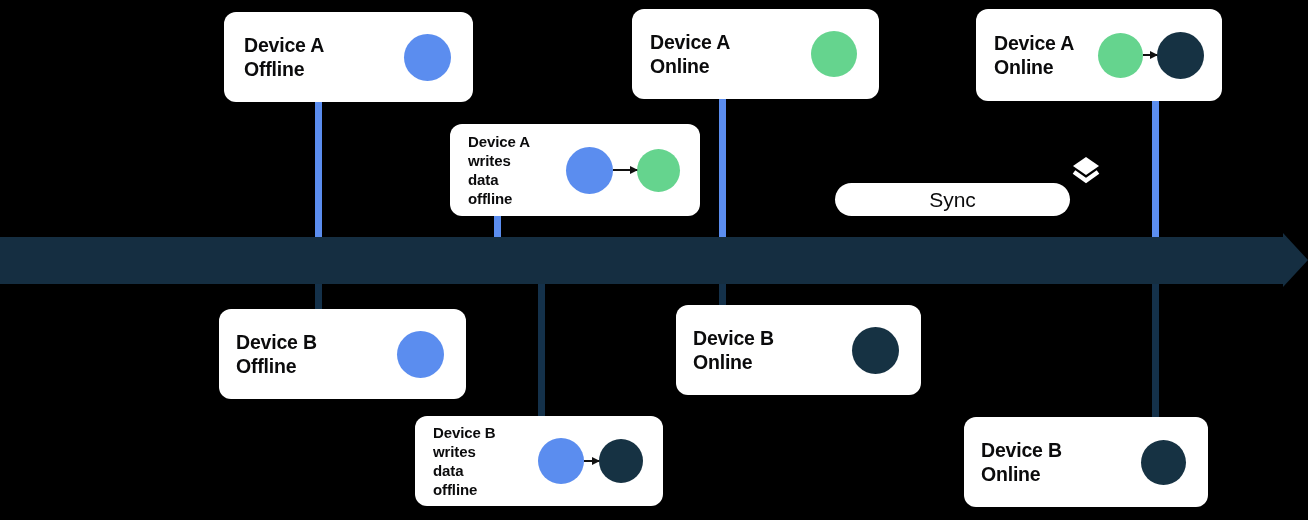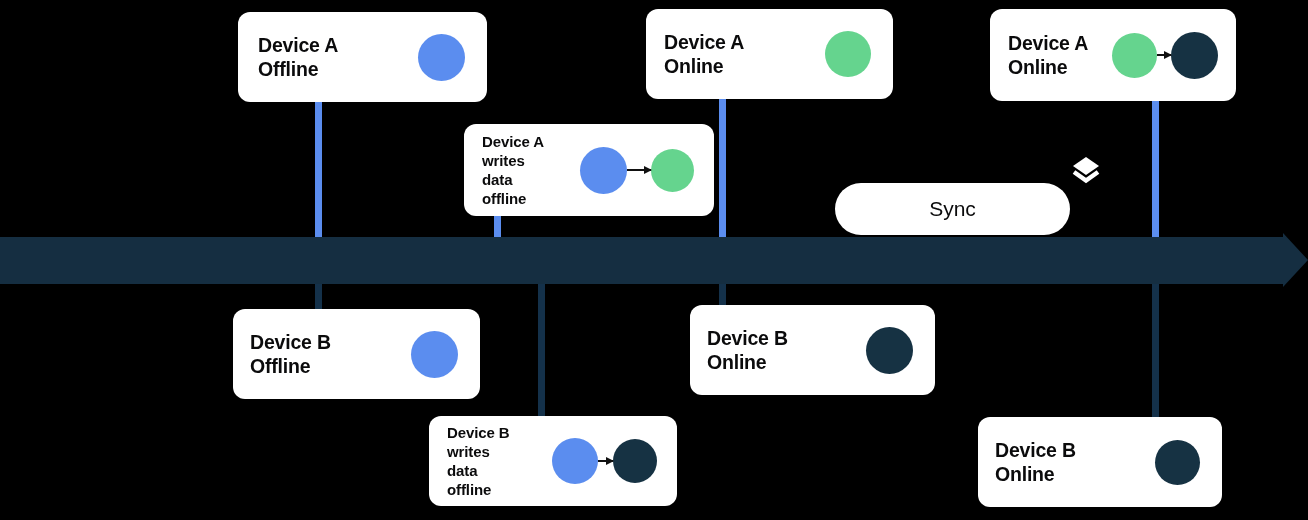--- a/index.html
+++ b/index.html
@@ -48,21 +48,20 @@
 
   
   .card {
     position: absolute;
     background: #FFFFFF;
     border-radius: 12px;
     box-sizing: border-box;
     display: flex;
     align-items: center;
     justify-content: space-between;
-    margin-left: 14px;
   }
   .card .label {
     color: #0B0B0C;
     font-weight: bold;
     white-space: pre-line;
   }
   .card.lg .label {
     font-size: 19.5px;
     line-height: 24px;
     letter-spacing: -0.2px;
@@ -173,21 +172,21 @@
   <div class="card lg" style="left:976px; top:9px; width:246px; height:92px; padding:0 18px 0 18px;">
     <div class="label">Device A
 Online</div>
     <div class="dots">
       <div class="dot green" style="width:45px;height:45px;"></div>
       <div class="arrowline" style="width:14px;"></div>
       <div class="dot navy" style="width:47px;height:47px;"></div>
     </div>
   </div>
 
-  <div class="sync-pill" style="left:835px; top:183px; width:235px; height:52px;">
+  <div class="sync-pill" style="left:835px; top:183px; width:235px; height:33px;">
     <span>Sync</span>
   </div>
 
   <svg class="layers-icon" style="left:1069px; top:153px;" width="34" height="34" viewBox="0 0 34 34">
     <polygon points="17,4 30,13 17,22 4,13" fill="#FFFFFF"></polygon>
     <polyline points="5,19 17,27.5 29,19" fill="none" stroke="#FFFFFF" stroke-width="4.5" stroke-linecap="butt" stroke-linejoin="miter"></polyline>
   </svg>
 
   <div class="card lg" style="left:219px; top:309px; width:247px; height:90px; padding:0 22px 0 17px;">
     <div class="label">Device B

